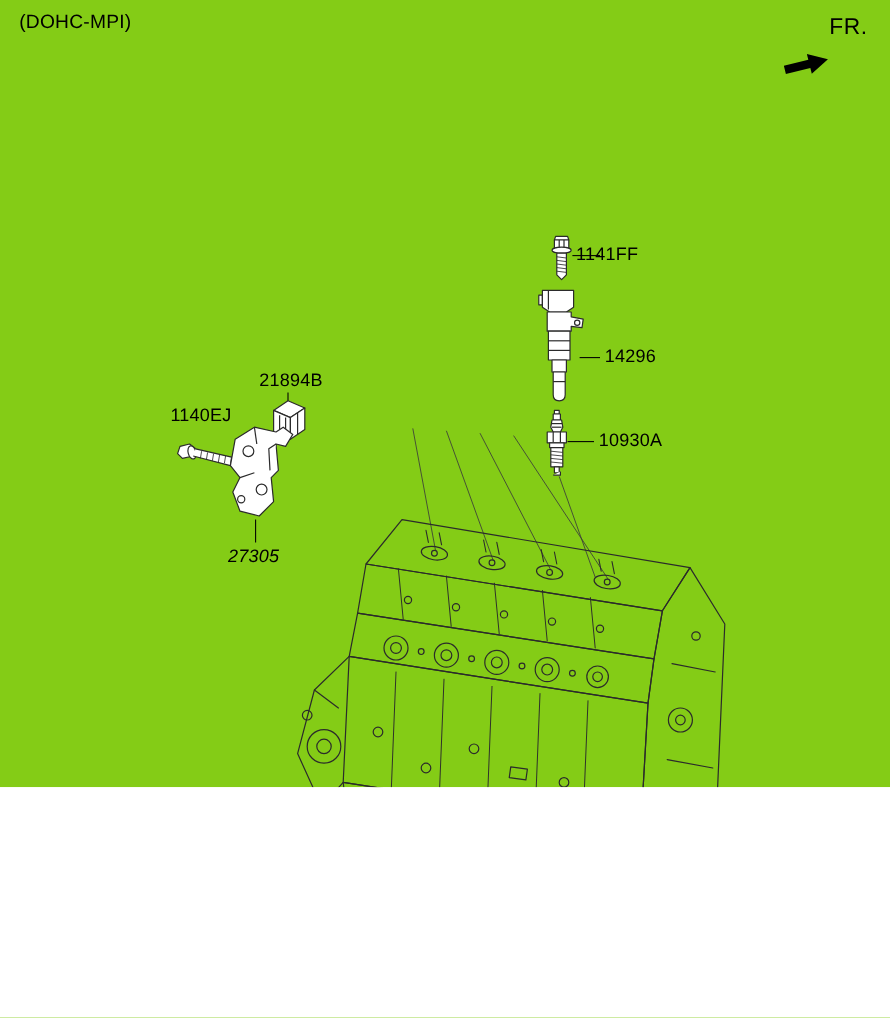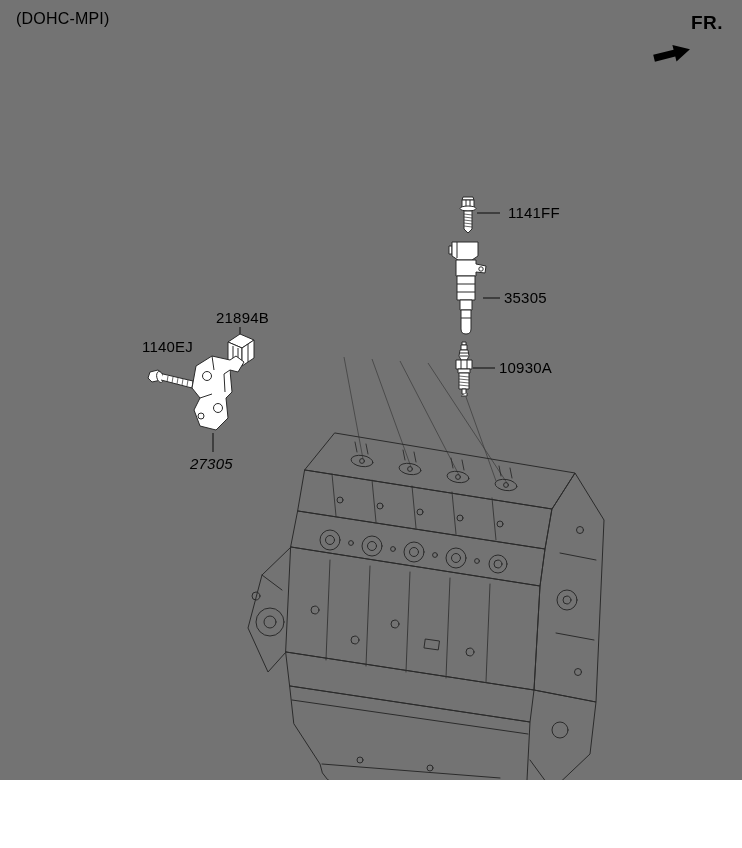--- a/index.html
+++ b/index.html
@@ -1,31 +1,31 @@
 <!DOCTYPE html>
 <html><head>
 <meta charset="utf-8">
 <style>
   html,body{margin:0;padding:0;background:#fff;}
   .canvas{
     position:relative;
-    width:742px;height:780px;
-    background:#737373;
+    width:742px;height:656px;
+    background:#84cc16;
     font-family:"Liberation Sans", sans-serif;
     overflow:hidden;
   }
   .label{
     position:absolute;
     font-size:15px;
     color:#000;
     white-space:nowrap;
     letter-spacing:.2px;
   }
   .title{ font-size:16px; }
-  .fr{ font-weight:bold; font-size:19px; letter-spacing:.5px; }
+  .fr{ font-weight:normal; font-size:19px; letter-spacing:.5px; }
   svg{ position:absolute; left:0; top:0; }
   .art path, .art line, .art polyline, .art polygon, .art rect, .art circle, .art ellipse{
     vector-effect:non-scaling-stroke;
   }
 </style>
 </head>
 <body>
 
 <div class="canvas">
 
@@ -230,23 +230,23 @@
       <path d="M212,356 L214,370"></path>
       <path d="M230,370 L224,374 L225,392"></path>
       <path d="M200,398 L212,394"></path>
     </g>
   </svg>
 
   <div class="label title" style="left:16px; top:10px;">(DOHC-MPI)</div>
 
   <div class="label fr" style="left:691px; top:12px;">FR.</div>
 
-  <div class="label" style="left:508px; top:204px;">1141FF</div>
-
-  <div class="label" style="left:504px; top:289px;">35305</div>
+  <div class="label" style="left:480px; top:204px;">1141FF</div>
+
+  <div class="label" style="left:504px; top:289px;">14296</div>
 
   <div class="label" style="left:499px; top:359px;text-align:right;">10930A</div>
 
   <div class="label" style="left:216px; top:309px;">21894B</div>
 
   <div class="label" style="left:142px; top:338px;">1140EJ</div>
 
   <div class="label" style="left:190px; top:455px;font-style:italic;">27305</div>
 </div>
 

